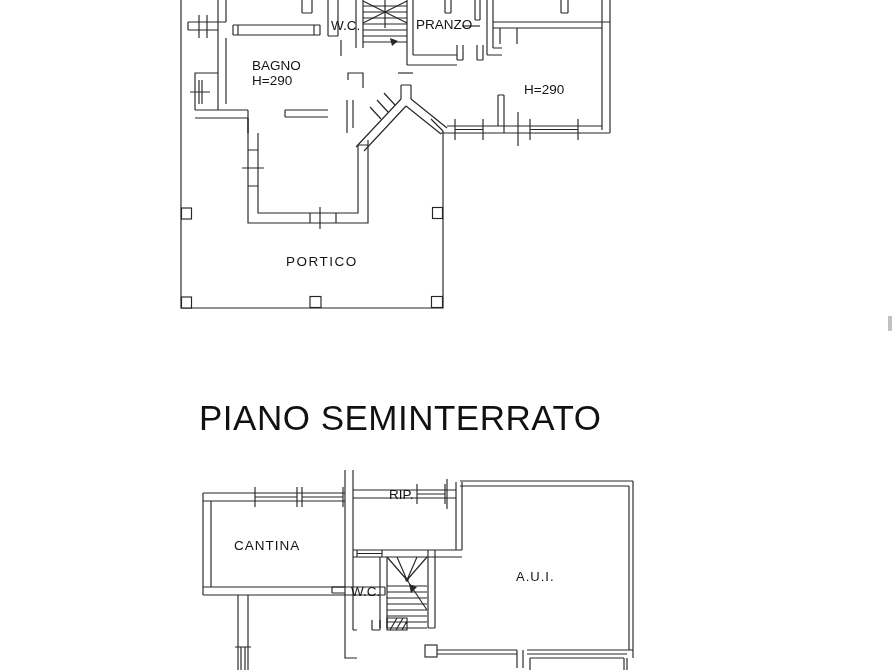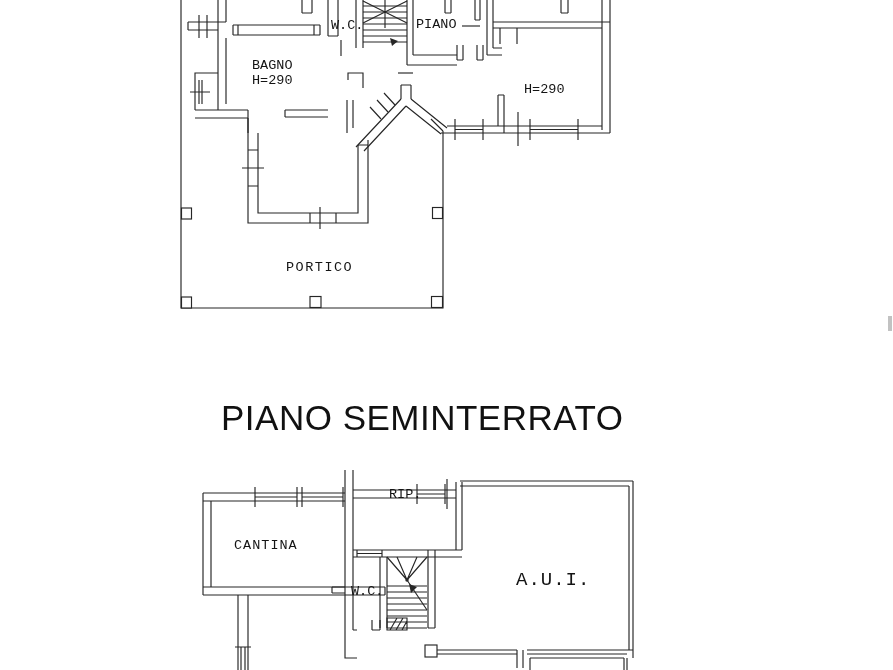--- a/index.html
+++ b/index.html
@@ -2,25 +2,25 @@
 <html><head>
 <meta charset="utf-8">
 <style>
   html,body{margin:0;padding:0;background:#ffffff;}
   #canvas{position:relative;width:893px;height:670px;background:#ffffff;overflow:hidden;
           font-family:"Liberation Sans",sans-serif;}
   svg{position:absolute;left:0;top:0;}
   svg path, svg line, svg rect, svg circle{stroke:#262626;stroke-width:1.15;fill:none;}
   svg .fill{fill:#262626;stroke:none;}
   svg .pillar{fill:#ffffff;stroke:#262626;}
-  .lbl{position:absolute;color:#141414;font-size:13.5px;line-height:1.1;white-space:nowrap;font-family:Liberation Mono, monospace;}
-  .title{position:absolute;left:199px;top:398px;font-size:35px;letter-spacing:0.5px;color:#111;margin-left:22px;}
+  .lbl{position:absolute;color:#141414;font-size:13.5px;line-height:1.1;white-space:nowrap;}
+  .title{position:absolute;left:199px;top:398px;font-size:35px;letter-spacing:0.5px;color:#111;}
   .portico-lbl{letter-spacing:1.5px;}
   .cantina-lbl{letter-spacing:1px;text-align:right;}
-  .aui-lbl{font-size:19px;letter-spacing:1px;}
+  .aui-lbl{font-size:13px;letter-spacing:1px;}
   .artifact{position:absolute;left:888px;top:316px;width:4px;height:15px;background:#8f8f8f;opacity:.55;}
 </style>
 </head>
 <body>
 
 <div id="canvas">
 
   <svg width="893" height="670" viewBox="0 0 893 670">
 
     <g>
@@ -143,23 +143,23 @@
         <path d="M517,650 V668 M523,650 V668"></path>
         <path d="M530,658 H624 M530,658 V670 M624,658 V670 M627,658 V670"></path>
         <rect class="pillar" x="425" y="645" width="12" height="12"></rect>
       </g>
     </g>
   </svg>
 
   <div class="lbl" style="left:252px;top:59px">BAGNO</div>
   <div class="lbl" style="left:252px;top:74px">H=290</div>
   <div class="lbl" style="left:331px;top:19px">W.C.</div>
-  <div class="lbl" style="left:416px;top:18px">PIANO</div>
+  <div class="lbl" style="left:416px;top:18px">PRANZO</div>
   <div class="lbl" style="left:524px;top:83px">H=290</div>
-  <div class="lbl portico-lbl" style="left:286px;top:261px">PORTICO</div>
+  <div class="lbl portico-lbl" style="left:286px;top:255px">PORTICO</div>
 
   <div class="title">PIANO SEMINTERRATO</div>
 
   <div class="lbl cantina-lbl" style="left:234px;top:539px">CANTINA</div>
   <div class="lbl" style="left:389px;top:488px">RIP.</div>
   <div class="lbl" style="left:351px;top:585px">W.C.</div>
   <div class="lbl aui-lbl" style="left:516px;top:570px">A.U.I.</div>
 
   <div class="artifact"></div>
 </div>

